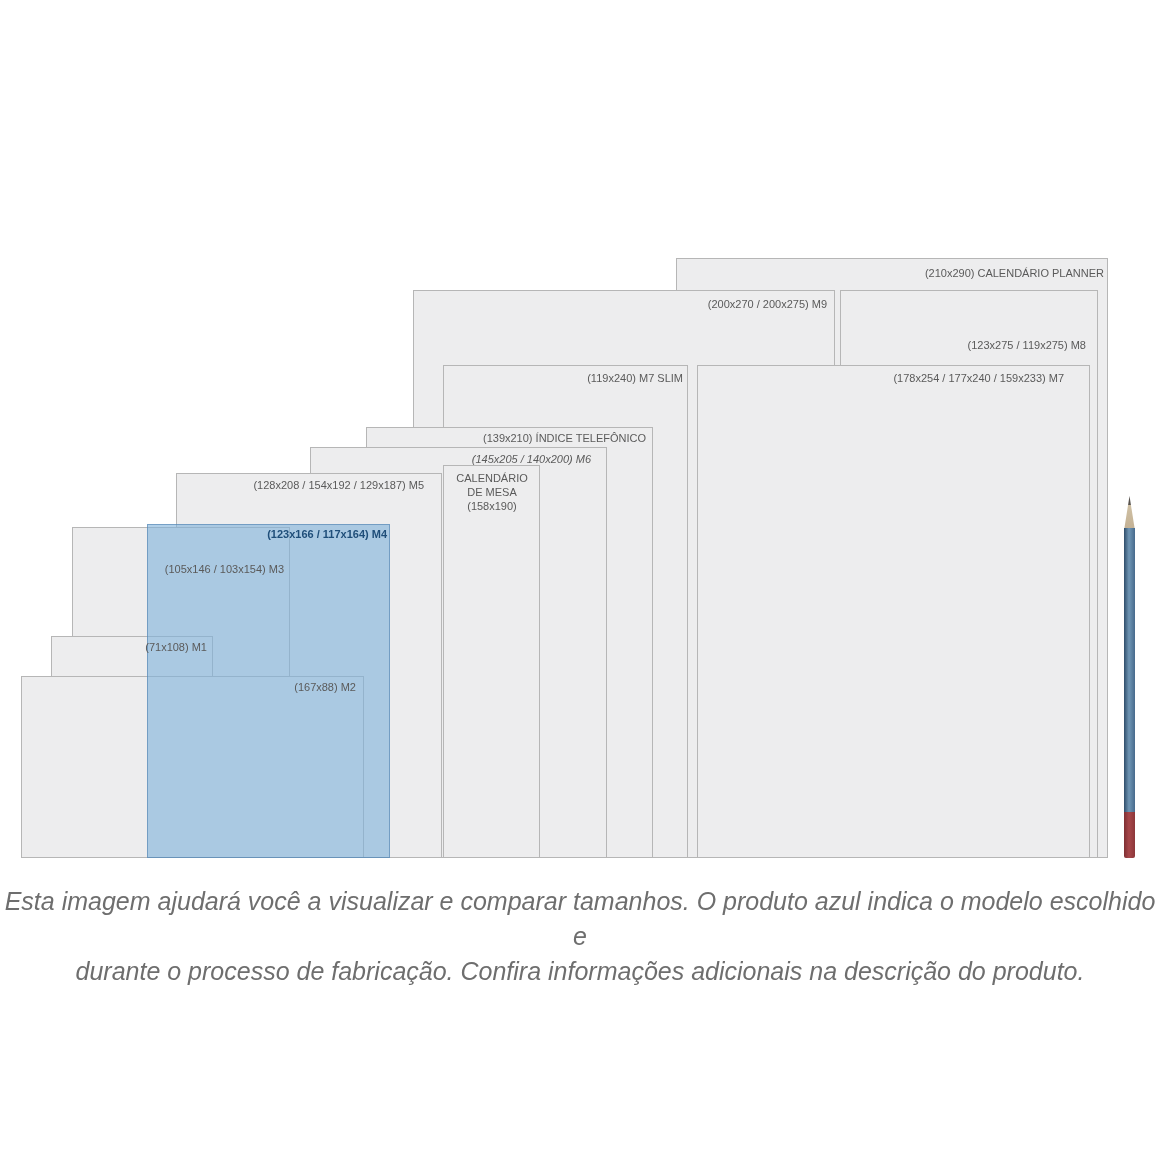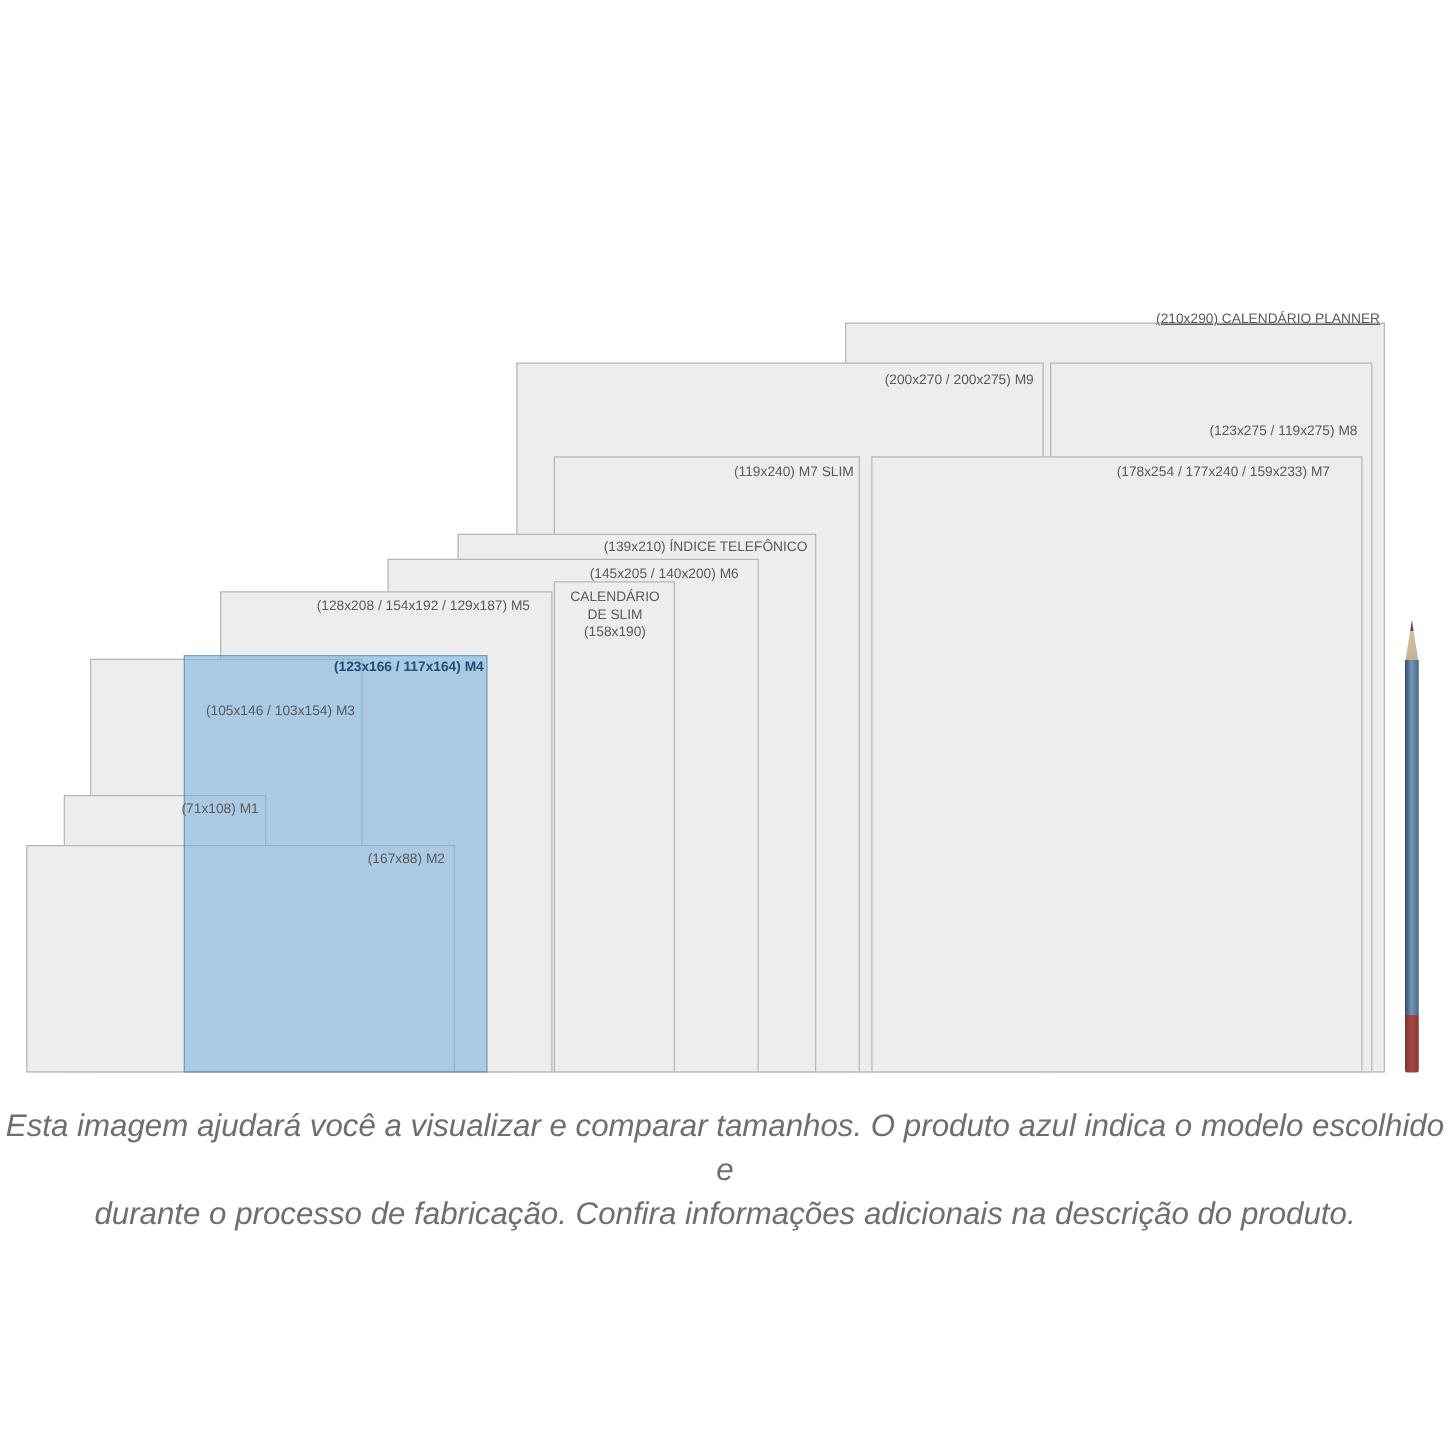--- a/index.html
+++ b/index.html
@@ -42,30 +42,30 @@
       <div class="size-rect" style="left: 366px; top: 427px; width: 287px; height: 431px; z-index: 6;"></div>
       <div class="size-rect" style="left: 310px; top: 447px; width: 297px; height: 411px; z-index: 7;"></div>
       <div class="size-rect" style="left: 443px; top: 465px; width: 97px; height: 393px; z-index: 8;"></div>
       <div class="size-rect" style="left: 176px; top: 473px; width: 266px; height: 385px; z-index: 9;"></div>
       <div class="size-rect" style="left: 72px; top: 527px; width: 218px; height: 331px; z-index: 10;"></div>
       <div class="size-rect" style="left: 51px; top: 636px; width: 162px; height: 222px; z-index: 11;"></div>
       <div class="size-rect" style="left: 21px; top: 676px; width: 343px; height: 182px; z-index: 12;"></div>
       <div class="size-rect highlight" style="left: 147px; top: 524px; width: 243px; height: 334px; z-index: 13;"></div>
     </div>
   <div id="label-layer">
-      <div class="size-label" style="right: 56px; top: 248px; z-index: 40; text-decoration: underline;">(210x290) CALENDÁRIO PLANNER</div>
+      <div class="size-label" style="right: 56px; top: 266px; z-index: 40;">(210x290) CALENDÁRIO PLANNER</div>
       <div class="size-label" style="right: 333px; top: 297px; z-index: 40;">(200x270 / 200x275) M9</div>
       <div class="size-label" style="right: 74px; top: 297px; z-index: 40; margin-top: 41px;">(123x275 / 119x275) M8</div>
       <div class="size-label" style="right: 96px; top: 371px; z-index: 40;">(178x254 / 177x240 / 159x233) M7</div>
       <div class="size-label" style="right: 477px; top: 371px; z-index: 40;">(119x240) M7 SLIM</div>
       <div class="size-label" style="right: 514px; top: 431px; z-index: 40;">(139x210) ÍNDICE TELEFÔNICO</div>
-      <div class="size-label" style="right: 569px; top: 452px; z-index: 40;">(145x205 / 140x200) M6</div>
+      <div class="size-label" style="right: 569px; top: 452px; z-index: 40; font-style: italic;">(145x205 / 140x200) M6</div>
       <div class="size-label center" style="left: 437px; top: 471px; width: 110px; z-index: 40;">
         <div>CALENDÁRIO</div>
-        <div>DE SLIM</div>
+        <div>DE MESA</div>
         <div>(158x190)</div>
       </div>
       <div class="size-label" style="right: 736px; top: 478px; z-index: 40;">(128x208 / 154x192 / 129x187) M5</div>
       <div class="size-label" style="right: 876px; top: 562px; z-index: 40; margin-left: 37px;">(105x146 / 103x154) M3</div>
       <div class="size-label" style="right: 953px; top: 640px; z-index: 40;">(71x108) M1</div>
       <div class="size-label" style="right: 804px; top: 680px; z-index: 40;">(167x88) M2</div>
       <div class="size-label bold" style="right: 773px; top: 527px; z-index: 40;">(123x166 / 117x164) M4</div>
     </div>
 
   <div id="pencil" style="left: 1122px; top: 496px; width: 15px; height: 362px; z-index: 50;">

